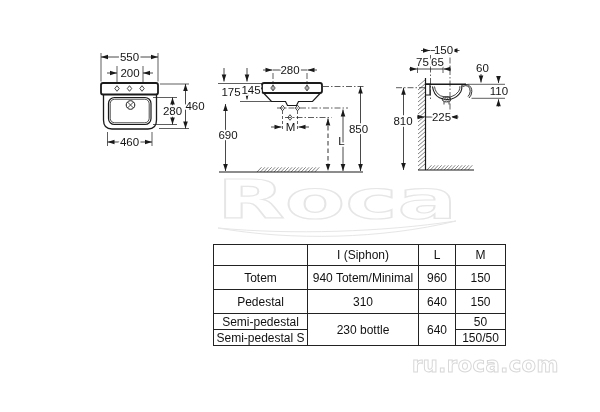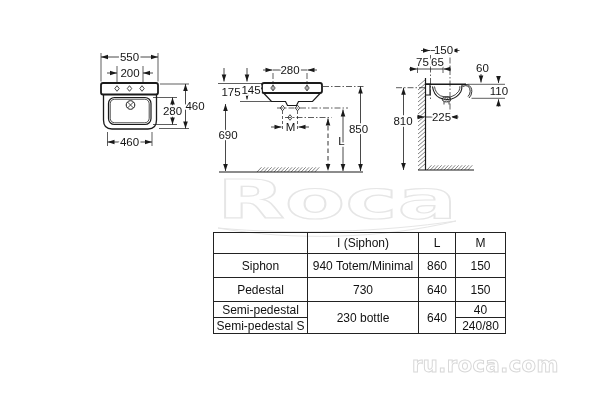--- a/index.html
+++ b/index.html
@@ -3,21 +3,21 @@
 <meta charset="utf-8">
 <style>
   html,body{margin:0;padding:0;background:#fff;}
   #stage{position:relative;width:600px;height:412px;background:#ffffff;overflow:hidden;
          font-family:"Liberation Sans",sans-serif;}
   svg{position:absolute;left:0;top:0;}
   .dim{font-family:"Liberation Sans",sans-serif;font-size:11.5px;fill:#151515;
        text-anchor:middle;dominant-baseline:central;
        paint-order:stroke;stroke:#ffffff;stroke-width:3.5px;stroke-linejoin:round;}
   .wmtext{font-family:"DejaVu Sans",sans-serif;font-weight:bold;}
-  table.specs{position:absolute;left:213px;top:232px;border-collapse:collapse;
+  table.specs{position:absolute;left:213px;top:244px;border-collapse:collapse;
       table-layout:fixed;font-family:"Liberation Sans",sans-serif;font-size:12px;color:#111;}
   table.specs td{border:1.5px solid #222;text-align:center;vertical-align:middle;
       padding:0 2px;background:transparent;white-space:nowrap;}
   td.c0{width:89px;text-align:left;padding-left:7px;border-left:none;}
   td.c1{width:106px;}
   td.c2{width:32px;}
   td.c3{width:45px;}
   td.corner{border-top:none;border-left:none;}
   tr.rh td{height:20px;}
   tr.rbig td{height:23px;}
@@ -148,37 +148,37 @@
 
   <table class="specs">
     <tbody>
       <tr class="rh">
         <td class="c0 corner"></td>
         <td class="c1">I (Siphon)</td>
         <td class="c2">L</td>
         <td class="c3">M</td>
       </tr>
       <tr class="rbig">
-        <td class="c0">Siphon</td>
+        <td class="c0">Totem</td>
         <td class="c1">940 Totem/Minimal</td>
-        <td class="c2">860</td>
+        <td class="c2">960</td>
         <td class="c3">150</td>
       </tr>
       <tr class="rbig">
         <td class="c0">Pedestal</td>
-        <td class="c1">730</td>
+        <td class="c1">310</td>
         <td class="c2">640</td>
         <td class="c3">150</td>
       </tr>
       <tr class="rsm">
         <td class="c0">Semi-pedestal</td>
         <td class="c1" rowspan="2">230 bottle</td>
         <td class="c2" rowspan="2">640</td>
-        <td class="c3">40</td>
+        <td class="c3">50</td>
       </tr>
       <tr class="rsm">
         <td class="c0">Semi-pedestal S</td>
-        <td class="c3">240/80</td>
+        <td class="c3">150/50</td>
       </tr>
     </tbody>
   </table>
 
 </div>
 
 </body></html>

